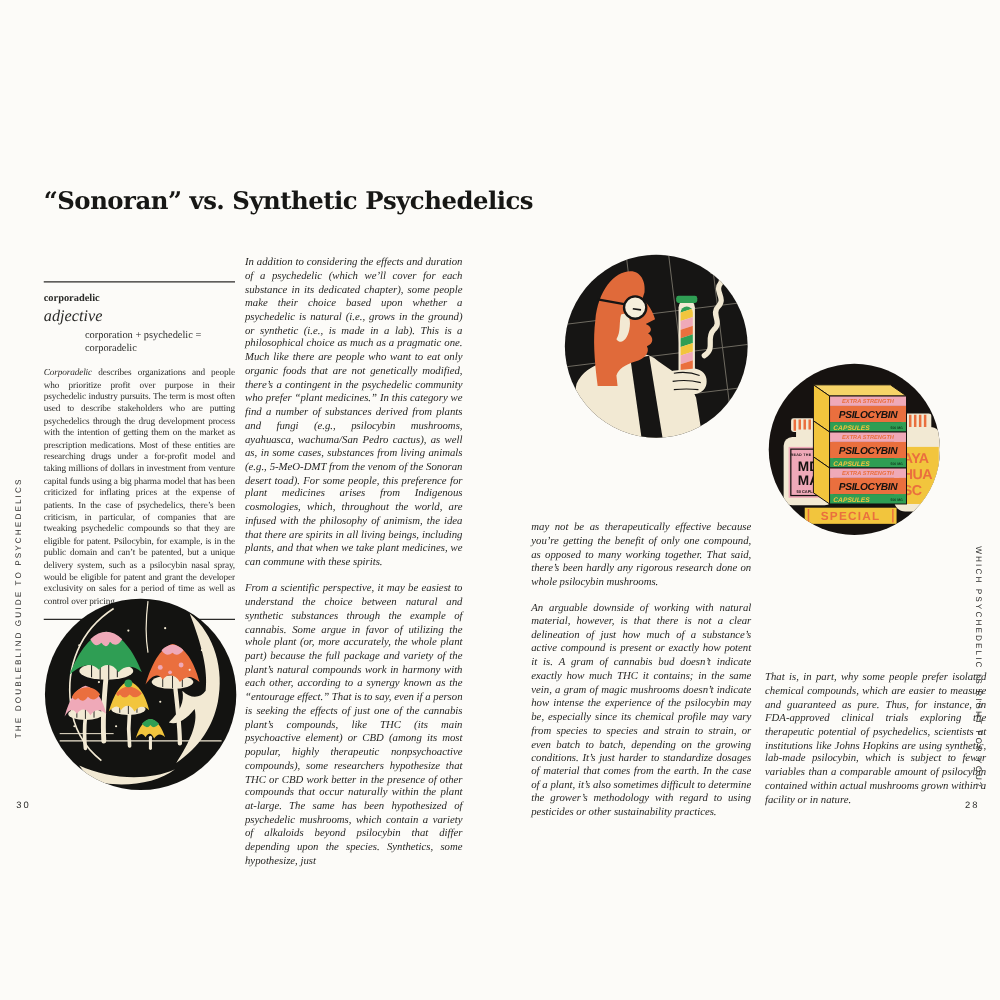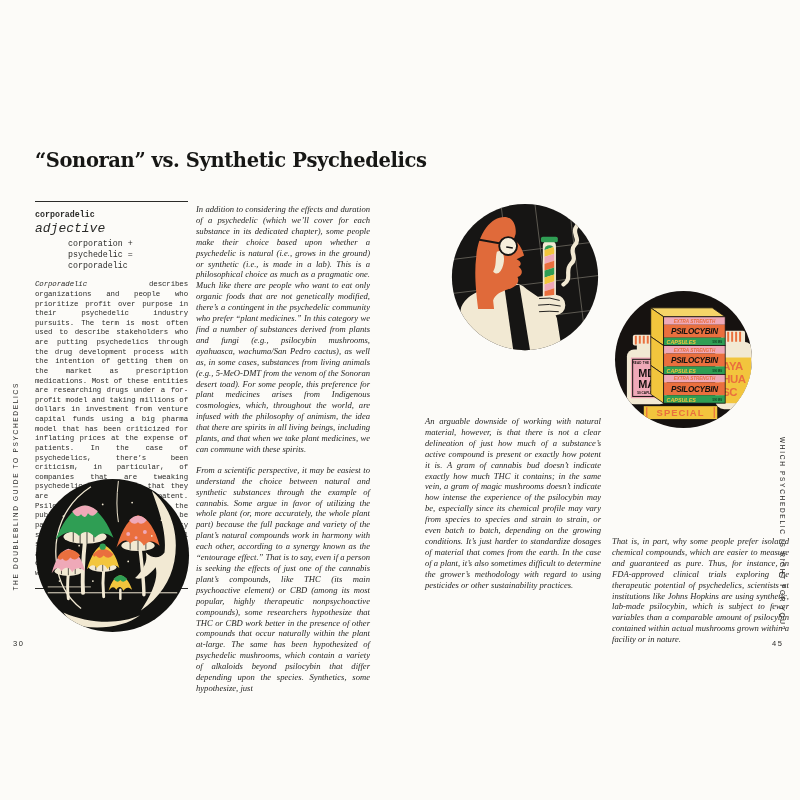--- a/index.html
+++ b/index.html
@@ -11,22 +11,22 @@
   }
   .abs{position:absolute;}
   
   .title{
     left:35px;top:149px;width:420px;
     font-family:"DejaVu Serif",serif;font-weight:700;
     font-size:19.5px;letter-spacing:-0.4px;color:#17171 5;color:#171715;
   }
   
   .def{
-    left:35px;top:201px;width:153px;
-    font-family:Liberation Mono, monospace;color:#2b2b29;
+    left:35px;top:225px;width:153px;
+    font-family:Liberation Serif, serif;color:#2b2b29;
     font-size:7.4px;line-height:1.3;
   }
   .rule{border-top:1px solid #2b2b29;height:0;}
   .def .rule-top{margin-bottom:7px;}
   .def-term{font-weight:700;font-size:8.3px;line-height:1.35;}
   .def-pos{font-style:italic;font-size:13px;line-height:1.35;}
   .def-ety{font-size:8.3px;line-height:1.35;margin-bottom:9px;margin-left:33px;}
   .def-body{text-align:justify;letter-spacing:-0.1px;}
   .def-body .lead{font-style:italic;}
   .def .rule-bottom{margin-top:9px;}
@@ -69,31 +69,32 @@
   <div class="def-body"><span class="lead">Corporadelic</span><span> describes organizations and people who prioritize profit over purpose in their psychedelic industry pursuits. The term is most often used to describe stakeholders who are putting psychedelics through the drug development process with the intention of getting them on the market as prescription medications. Most of these entities are researching drugs under a for-profit model and taking millions of dollars in investment from venture capital funds using a big pharma model that has been criticized for inflating prices at the expense of patients. In the case of psychedelics, there’s been criticism, in particular, of companies that are tweaking psychedelic compounds so that they are eligible for patent. Psilocybin, for example, is in the public domain and can’t be patented, but a unique delivery system, such as a psilocybin nasal spray, would be eligible for patent and grant the developer exclusivity on sales for a period of time as well as control over pricing.</span></div>
   <div class="rule rule-bottom"></div>
 </div>
 
 <div id="col-mid" class="abs col">
   <p>In addition to considering the effects and duration of a psychedelic (which we’ll cover for each substance in its dedicated chapter), some people make their choice based upon whether a psychedelic is natural (i.e., grows in the ground) or synthetic (i.e., is made in a lab). This is a philosophical choice as much as a pragmatic one. Much like there are people who want to eat only organic foods that are not genetically modified, there’s a contingent in the psychedelic community who prefer “plant medicines.” In this category we find a number of substances derived from plants and fungi (e.g., psilocybin mushrooms, ayahuasca, wachuma/San Pedro cactus), as well as, in some cases, substances from living animals (e.g., 5-MeO-DMT from the venom of the Sonoran desert toad). For some people, this preference for plant medicines arises from Indigenous cosmologies, which, throughout the world, are infused with the philosophy of animism, the idea that there are spirits in all living beings, including plants, and that when we take plant medicines, we can commune with these spirits.</p>
   <p>From a scientific perspective, it may be easiest to understand the choice between natural and synthetic substances through the example of cannabis. Some argue in favor of utilizing the whole plant (or, more accurately, the whole plant part) because the full package and variety of the plant’s natural compounds work in harmony with each other, according to a synergy known as the “entourage effect.” That is to say, even if a person is seeking the effects of just one of the cannabis plant’s compounds, like THC (its main psychoactive element) or CBD (among its most popular, highly therapeutic nonpsychoactive compounds), some researchers hypothesize that THC or CBD work better in the presence of other compounds that occur naturally within the plant at-large. The same has been hypothesized of psychedelic mushrooms, which contain a variety of alkaloids beyond psilocybin that differ depending upon the species. Synthetics, some hypothesize, just</p>
 </div>
 
 <div id="col-r1" class="abs col">
+  <p>may not be as therapeutically effective because you’re getting the benefit of only one compound, as opposed to many working together. That said, there’s been hardly any rigorous research done on whole psilocybin mushrooms.</p>
   <p>An arguable downside of working with natural material, however, is that there is not a clear delineation of just how much of a substance’s active compound is present or exactly how potent it is. A gram of cannabis bud doesn’t indicate exactly how much THC it contains; in the same vein, a gram of magic mushrooms doesn’t indicate how intense the experience of the psilocybin may be, especially since its chemical profile may vary from species to species and strain to strain, or even batch to batch, depending on the growing conditions. It’s just harder to standardize dosages of material that comes from the earth. In the case of a plant, it’s also sometimes difficult to determine the grower’s methodology with regard to using pesticides or other sustainability practices.</p>
 </div>
 
 <div id="col-r2" class="abs col">
   <p>That is, in part, why some people prefer isolated chemical compounds, which are easier to measure and guaranteed as pure. Thus, for instance, in FDA-approved clinical trials exploring the therapeutic potential of psychedelics, scientists at institutions like Johns Hopkins are using synthetic, lab-made psilocybin, which is subject to fewer variables than a comparable amount of psilocybin contained within actual mushrooms grown within a facility or in nature.</p>
 </div>
 
 <div id="side-left" class="abs side-label">THE DOUBLEBLIND GUIDE TO PSYCHEDELICS</div>
 <div id="side-right" class="abs side-label">WHICH PSYCHEDELIC IS RIGHT FOR YOU?</div>
 <div id="pn-left" class="abs page-num">30</div>
-<div id="pn-right" class="abs page-num">45</div>
+<div id="pn-right" class="abs page-num">28</div>
 
 <div id="illu-mushrooms" class="abs">
 <svg width="157" height="157" viewBox="0 0 160 160">
   <defs>
         <clipPath id="mclip">
           <circle cx="80" cy="80" r="78"></circle>
         </clipPath>
       </defs>
   <circle cx="80" cy="80" r="78" fill="#131311"></circle>
   <g clip-path="url(#mclip)">

